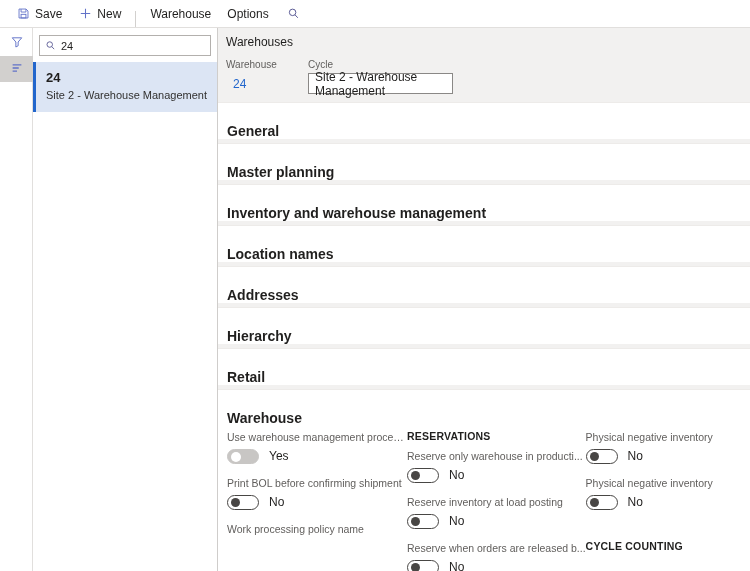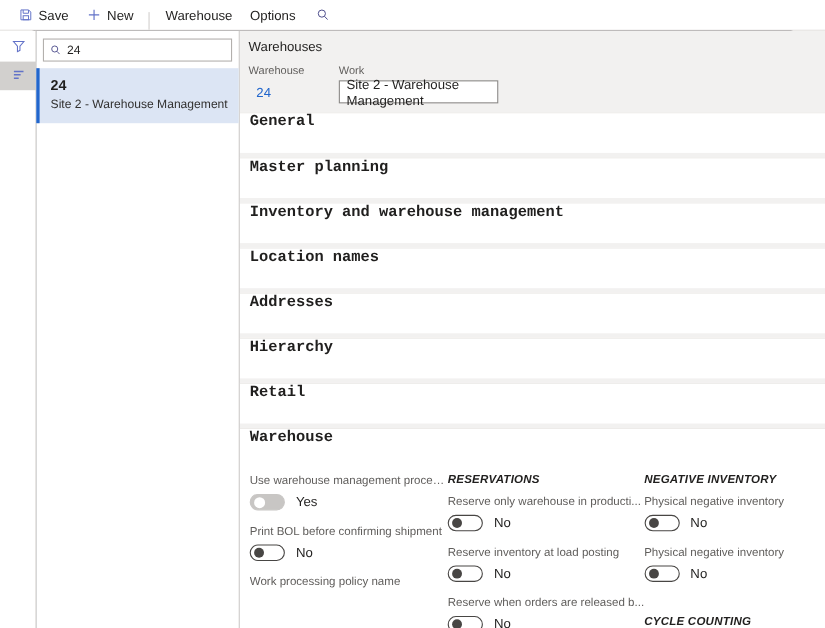--- a/index.html
+++ b/index.html
@@ -57,21 +57,21 @@
     align-items: center;
     padding: 0 10px;
     height: 27px;
     cursor: default;
   }
 
   
   .shell {
     display: flex;
     height: 543px;
-    background: #000000;
+    background: #6d28d9;
     border-radius: 31px;
   }
 
   
   .rail {
     width: 33px;
     flex: 0 0 33px;
     background: #ffffff;
     border-right: 1px solid #e1dfdd;
     padding-top: 2px;
@@ -212,28 +212,27 @@
 
   
   .section {
     background: #ffffff;
     margin-bottom: 4px;
     border-top: 1px solid #edebe9;
   }
   .section-header {
     height: 36px;
     display: flex;
-    align-items: flex-start;
+    align-items: flex-end;
     padding-left: 9px;
     font-size: 14px;
     font-weight: bold;
     color: #201f1e;
     cursor: default;
     box-sizing: border-box;
-    font-family: Liberation Mono, monospace;
   }
 
   .section-body {
     display: flex;
     padding: 4px 0 10px 9px;
     box-sizing: border-box;
   }
   .col {
     box-sizing: border-box;
   }
@@ -241,21 +240,20 @@
   .col-2 { width: 180px; }
   .col-3 { width: 170px; }
 
   .group-title {
     font-size: 10.5px;
     font-weight: bold;
     color: #201f1e;
     letter-spacing: 0.2px;
     margin-bottom: 7px;
     text-transform: uppercase;
-    font-style: italic;
   }
   .ctrl {
     margin-bottom: 11px;
   }
   .ctrl-label {
     font-size: 10.5px;
     color: #605e5c;
     line-height: 14px;
     margin-bottom: 3px;
     white-space: nowrap;
@@ -419,21 +417,21 @@
   <div class="content">
 
     <div class="page-head">
       <div class="page-title">Warehouses</div>
       <div class="head-fields">
         <div class="field">
           <div class="field-label">Warehouse</div>
           <div class="field-input bare">24</div>
         </div>
         <div class="field">
-          <div class="field-label">Work</div>
+          <div class="field-label">Cycle</div>
           <div class="field-input boxed">Site 2 - Warehouse Management</div>
         </div>
       </div>
     </div>
 
     <div class="section">
       <div class="section-header">
         <span>General</span>
       </div>
     </div>
@@ -546,21 +544,20 @@
               <div class="toggle off">
                   <span class="knob"></span>
                 </div>
               <span class="toggle-text">No</span>
             </div>
           </div>
 
         </div>
 
         <div class="col col-3">
-          <div class="group-title">Negative inventory</div>
 
           <div class="ctrl">
             <div class="ctrl-label">Physical negative inventory</div>
             <div class="toggle-row">
               <div class="toggle off">
                   <span class="knob"></span>
                 </div>
               <span class="toggle-text">No</span>
             </div>
           </div>

